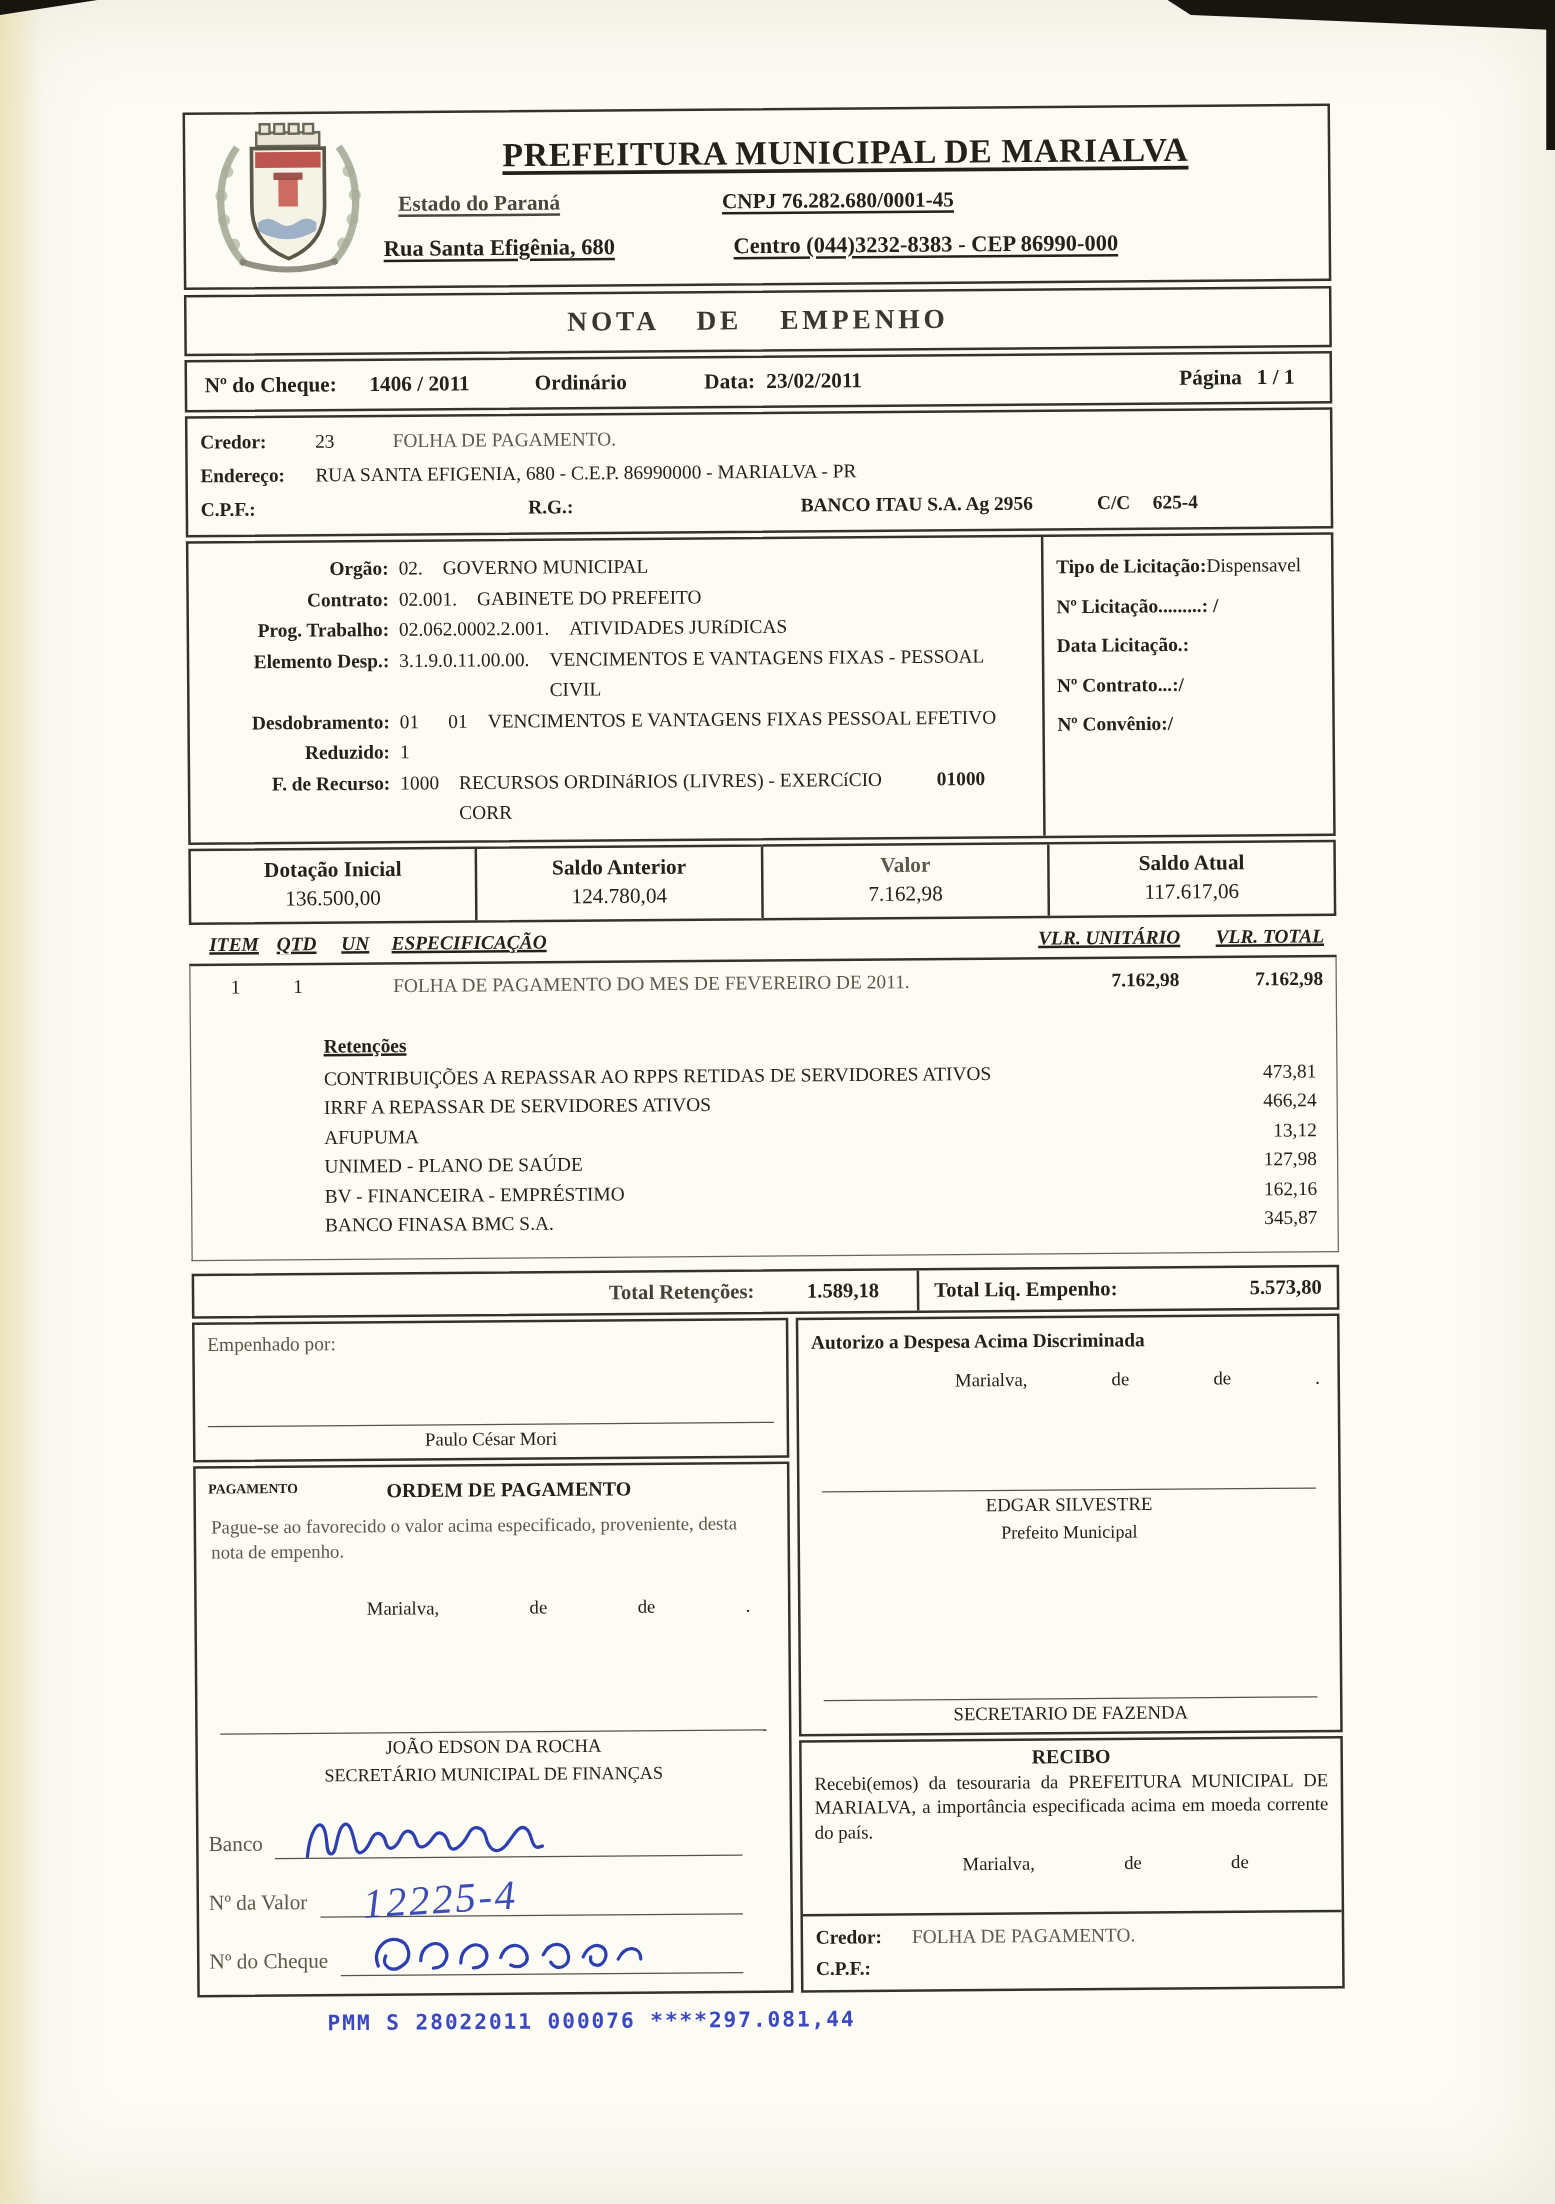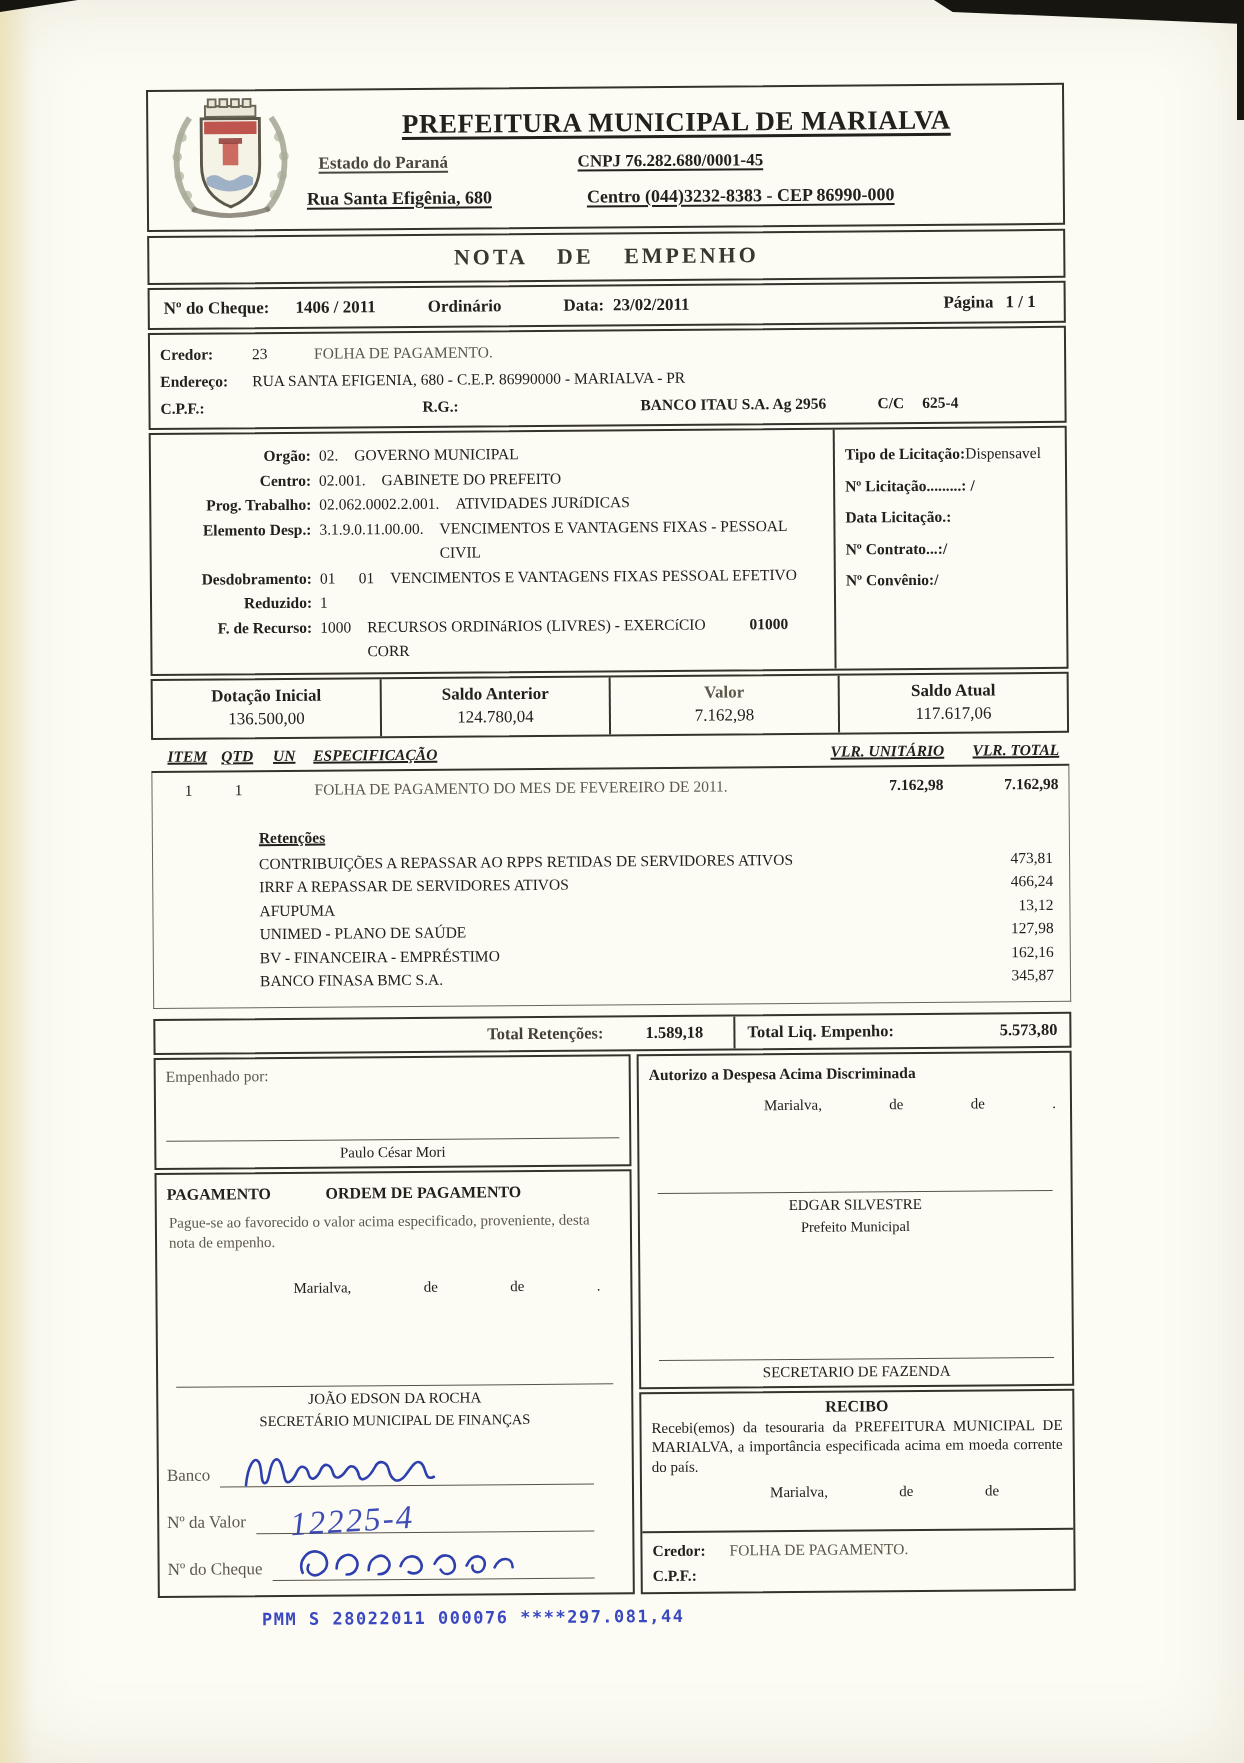--- a/index.html
+++ b/index.html
@@ -134,21 +134,21 @@
   .empenhado-box{height:112px;display:flex;flex-direction:column;}
   .emp-lbl{padding:8px 10px;font-size:15.5px;}
   .flex-sp{flex:1;}
   .flex-sp2{flex:1.5;}
   .sig-line{border-top:1.6px solid var(--line);margin:0 10px 4px;}
   .sig-name{text-align:center;font-size:15px;padding-bottom:5px;}
   .sig-role{text-align:center;font-size:14.5px;padding-bottom:6px;}
 
   .pagamento-box{margin-top:3px;height:425px;display:flex;flex-direction:column;}
   .pg-head{display:flex;padding:11px 10px 7px;}
-  .pg-lbl{font-weight:bold;font-size:16px;}
+  .pg-lbl{font-weight:bold;font-size:11px;}
   .pg-title{font-weight:bold;font-size:16px;margin:0 auto;padding-right:44px;}
   .pg-text{padding:2px 14px 0 12px;font-size:15px;line-height:1.35;max-width:460px;}
   .dateline{display:flex;justify-content:space-between;font-size:15px;}
   .dl-ordem{padding:28px 30px 0 136px;}
   .dl-aut{padding:14px 14px 0 125px;}
   .dl-rec{padding:7px 74px 0 128px;}
   .sig-block .sig-line2{border-top:1.6px solid var(--line);margin:0 18px 4px;}
 
   .bank-fields{padding:4px 12px 14px 8px;}
   .field-row{display:flex;align-items:flex-end;height:47px;}
@@ -266,21 +266,21 @@
     </div>
 
     <div class="box cls-box">
       <div class="cls-left">
         <div class="cls-row">
           <span class="cls-label">Orgão:</span>
           <span class="cls-code">02.</span>
           <span class="cls-desc">GOVERNO MUNICIPAL</span>
         </div>
         <div class="cls-row">
-          <span class="cls-label">Centro:</span>
+          <span class="cls-label">Contrato:</span>
           <span class="cls-code">02.001.</span>
           <span class="cls-desc">GABINETE DO PREFEITO</span>
         </div>
         <div class="cls-row">
           <span class="cls-label">Prog. Trabalho:</span>
           <span class="cls-code">02.062.0002.2.001.</span>
           <span class="cls-desc">ATIVIDADES JURíDICAS</span>
         </div>
         <div class="cls-row">
           <span class="cls-label">Elemento Desp.:</span>

